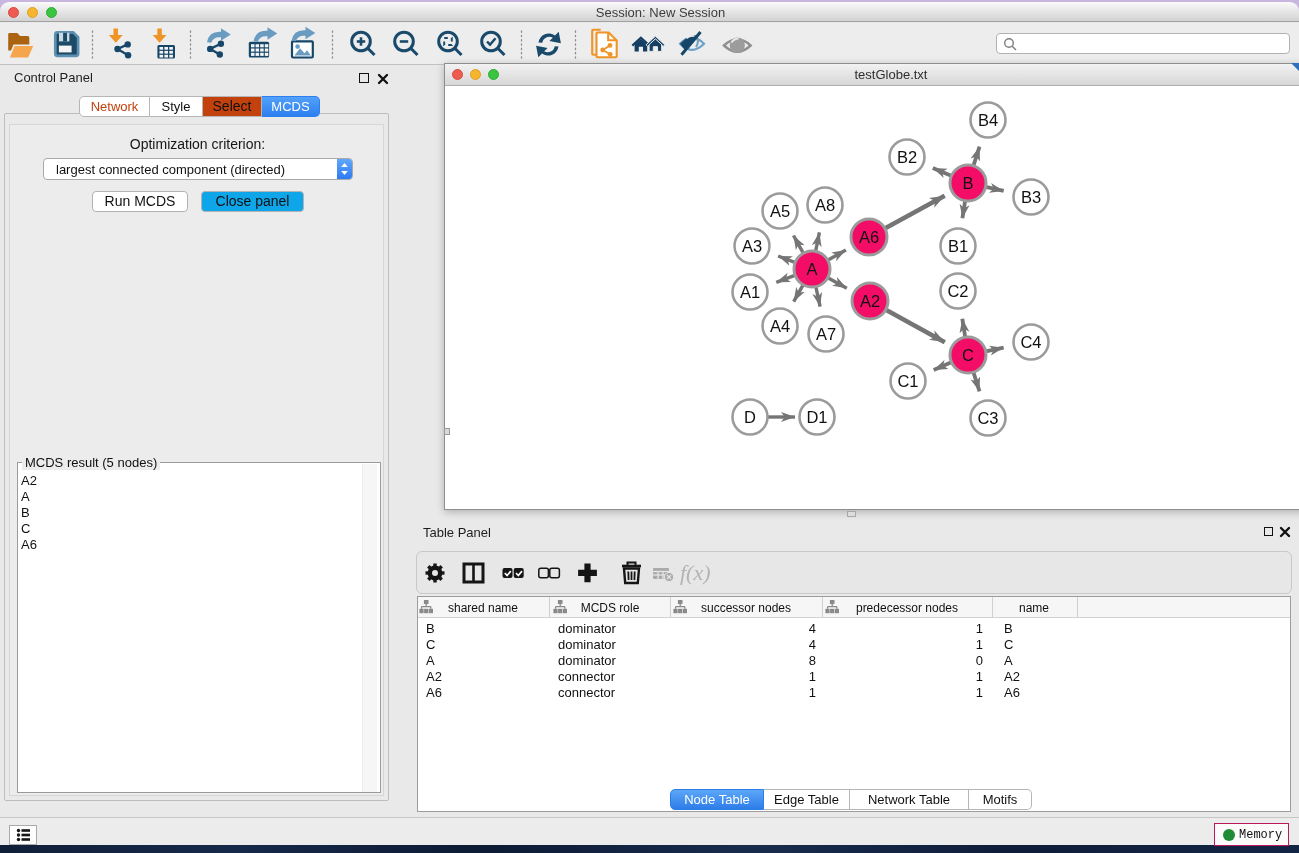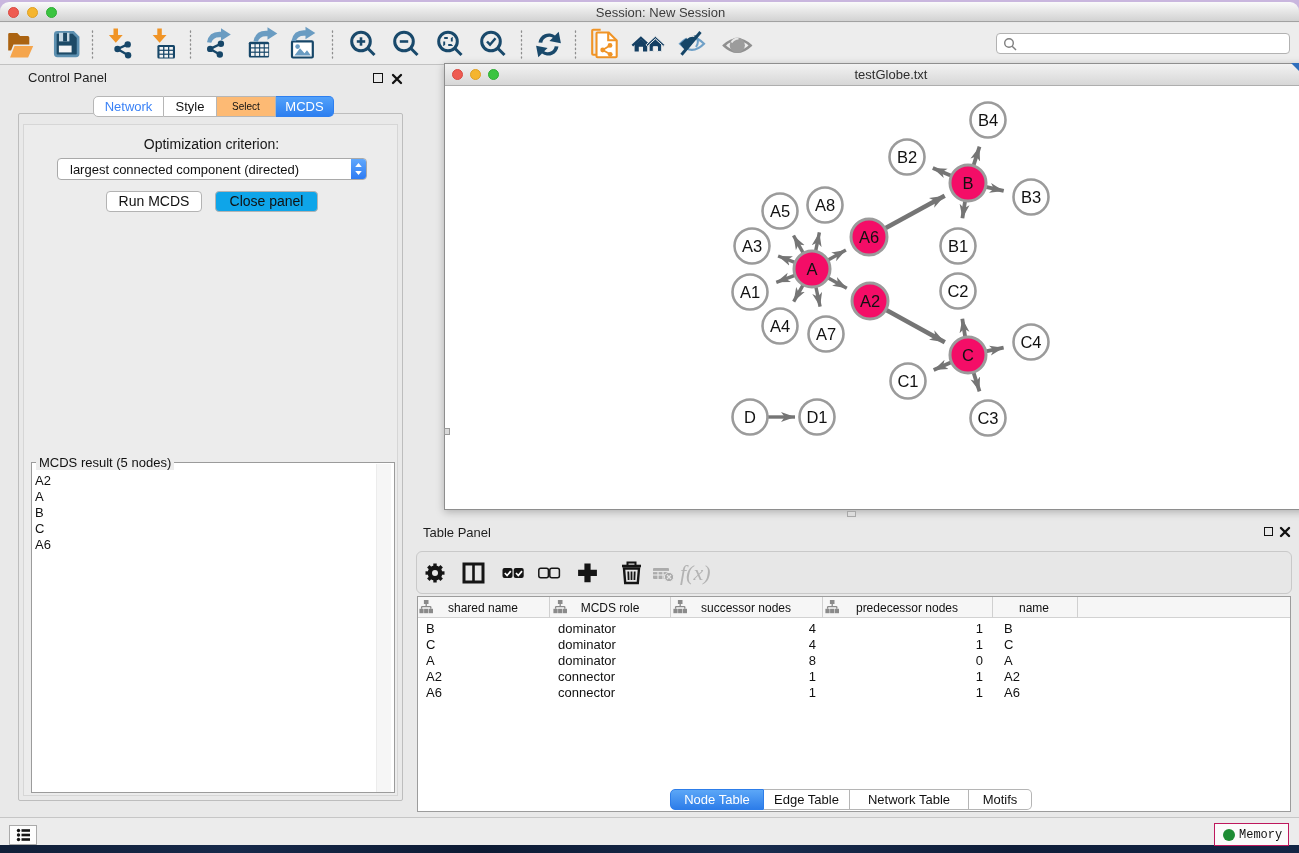--- a/index.html
+++ b/index.html
@@ -156,33 +156,33 @@
 </svg>
 
 <div class="abs" style="left:996px;top:10px;width:294px;height:21px;background:#fff;border:1px solid #b2b2b2;border-radius:4px;">
   <svg class="abs" style="left:6px;top:3px;" width="15" height="15" viewBox="0 0 15 15">
           <circle cx="6" cy="6" r="4.3" fill="none" stroke="#7e7e7e" stroke-width="1.4"></circle>
           <line x1="9.2" y1="9.2" x2="13" y2="13" stroke="#7e7e7e" stroke-width="1.4"></line>
         </svg>
 </div>
 </div>
 
-<div id="cpanel" class="abs" style="left:14px;top:66px;width:395px;height:751px;">
+<div id="cpanel" class="abs" style="left:0;top:66px;width:395px;height:751px;">
 <div class="abs" style="left:14px;top:4px;font-size:13px;color:#1e1e1e;">Control Panel</div>
 <div class="abs" style="left:359px;top:7px;width:10px;height:10px;border:1.6px solid #111;"></div>
 <svg class="abs" style="left:377px;top:7px;" width="12" height="12" viewBox="0 0 12 12">
         <path d="M2,2 L10,10 M10,2 L2,10" stroke="#111" stroke-width="2.3" stroke-linecap="round"></path>
       </svg>
 
 <div class="abs" style="left:4px;top:47px;width:385px;height:688px;background:#e9e9e9;border:1px solid #bdbdbd;border-radius:2px;"></div>
 <div class="abs" style="left:9px;top:58px;width:375px;height:672px;background:#ececec;border:1px solid #d6d6d6;"></div>
 
-<div class="abs" style="left:79px;top:30px;width:71px;height:21px;background:#fff;border:1px solid #b6b6b6;border-radius:5px 0 0 5px;font-size:13px;color:#3b82f6;text-align:center;line-height:19px;">Network</div>
+<div class="abs" style="left:79px;top:30px;width:71px;height:21px;background:#fff;border:1px solid #b6b6b6;border-radius:5px 0 0 5px;font-size:13px;color:#c2410c;text-align:center;line-height:19px;">Network</div>
 <div class="abs" style="left:150px;top:30px;width:53px;height:21px;background:#fff;border:1px solid #b6b6b6;border-left:none;font-size:13px;color:#111;text-align:center;line-height:19px;">Style</div>
-<div class="abs" style="left:203px;top:30px;width:59px;height:21px;background:#fdba74;border:1px solid #b6b6b6;border-left:none;font-size:10px;color:#111;text-align:center;line-height:19px;">Select</div>
+<div class="abs" style="left:203px;top:30px;width:59px;height:21px;background:#c2410c;border:1px solid #b6b6b6;border-left:none;font-size:14px;color:#111;text-align:center;line-height:19px;">Select</div>
 <div class="abs" style="left:262px;top:30px;width:58px;height:21px;background:linear-gradient(#52a1fa,#2d7ff0);border:1px solid #2d7ff0;border-left:none;border-radius:0 5px 5px 0;font-size:13px;color:#fff;text-align:center;line-height:19px;">MCDS</div>
 
 <div class="abs" style="left:43px;top:92px;width:310px;height:22px;background:#fff;border:1px solid #a9a9a9;border-radius:4px;">
   <div class="abs" style="left:12px;top:3px;font-size:13px;color:#111;">largest connected component (directed)</div>
   <div class="abs" style="left:293px;top:0px;width:15px;height:20px;background:linear-gradient(#5fa7fc,#2d7bf3);border-radius:0 3px 3px 0;">
     <svg width="15" height="20" viewBox="0 0 15 20">
             <path d="M4.2,8 L7.5,4 L10.8,8 Z M4.2,12 L7.5,16 L10.8,12 Z" fill="#fff"></path>
           </svg>
   </div>
 </div>

